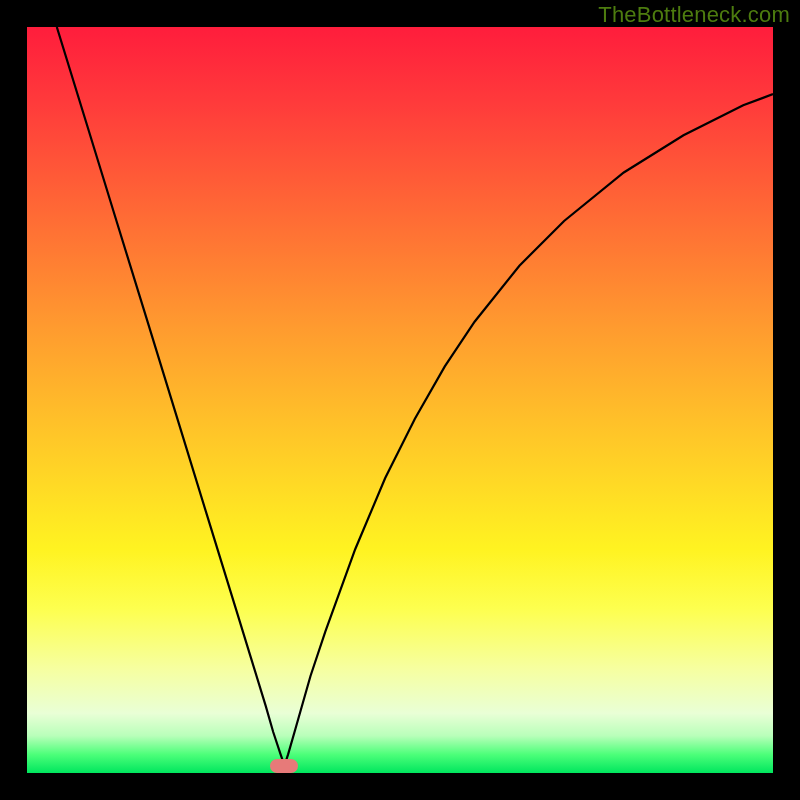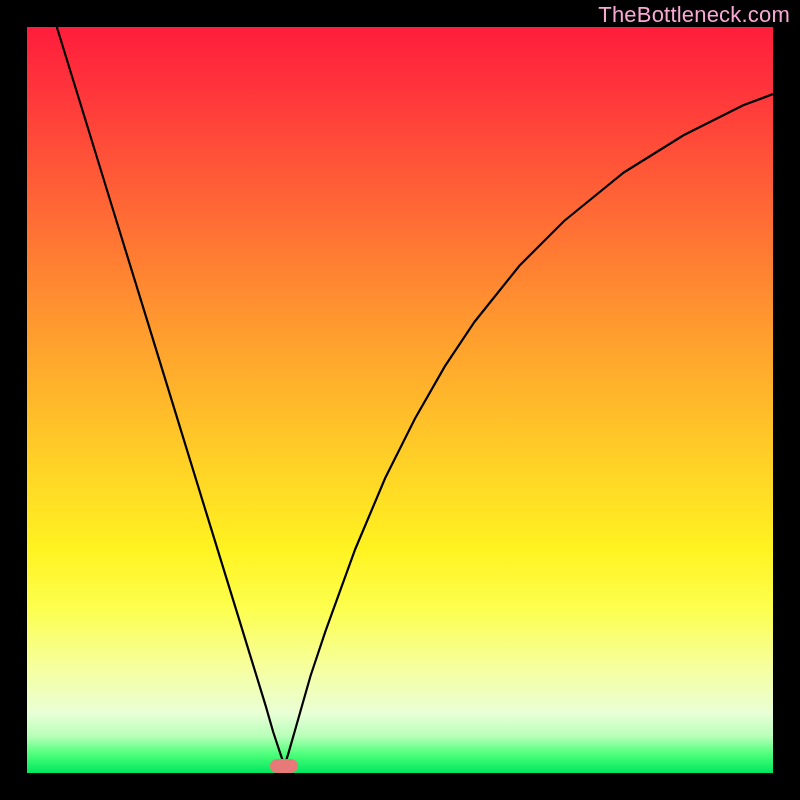--- a/index.html
+++ b/index.html
@@ -51,21 +51,21 @@
     position: absolute;
     width: 28px;
     height: 14px;
     background: #e77a79;
     border-radius: 7px;
   }
   .watermark {
     position: absolute;
     top: 2px;
     right: 10px;
-    color: #f9a8d4;
+    color: #4d7c0f;
     font-size: 22px;
     letter-spacing: 0.2px;
     user-select: none;
   }
 </style>
 </head>
 <body>
 
 <div class="frame">
   <div class="plot-area">

